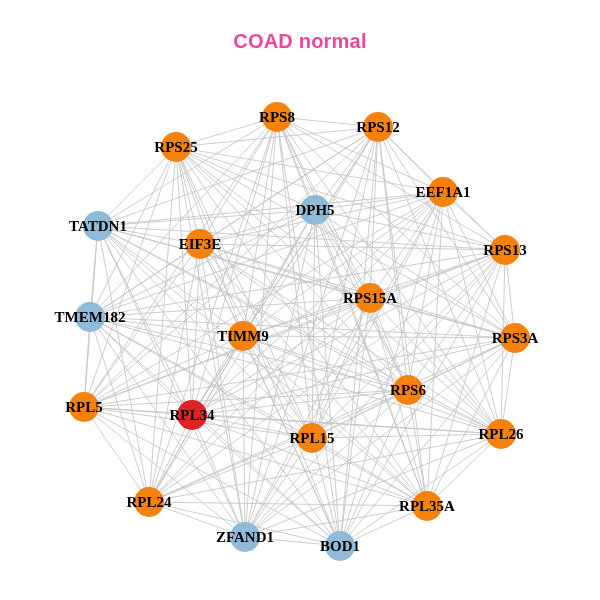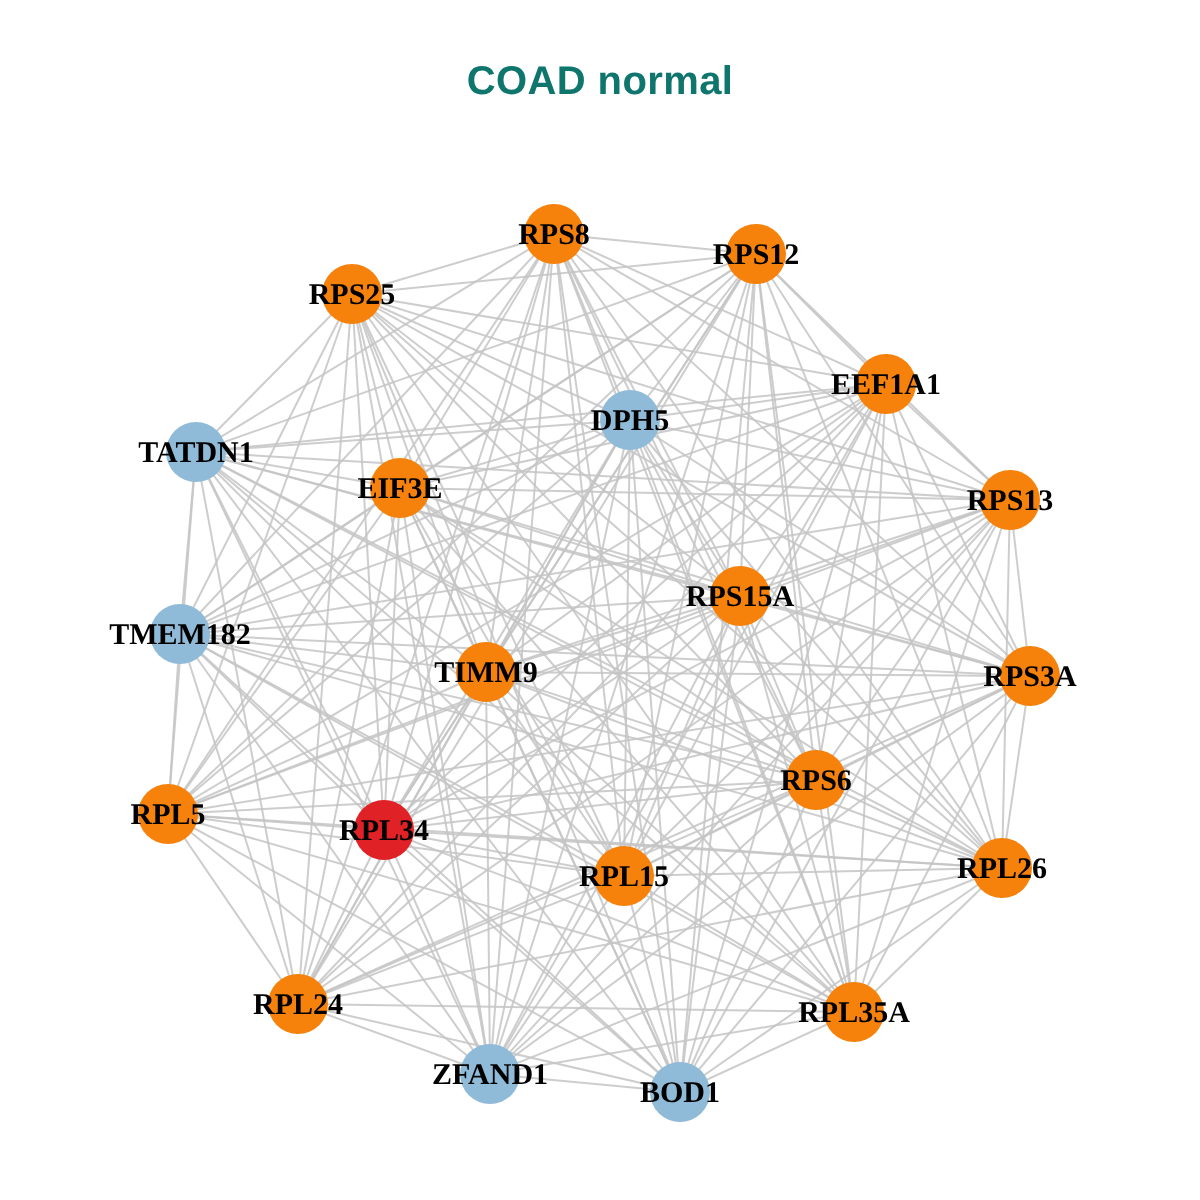--- a/index.html
+++ b/index.html
@@ -38,21 +38,21 @@
     font-family: "Liberation Serif", "DejaVu Serif", serif;
     font-weight: bold;
     font-size: 15px;
     pointer-events: none;
   }
 </style>
 </head>
 <body>
 
 <div class="figure">
-  <div class="figure-title" style="color: #0f766e;">COAD normal</div>
+  <div class="figure-title" style="color: #ec4899;">COAD normal</div>
   <svg class="network" id="network-svg" width="600" height="600" viewBox="0 0 600 600">
     <g id="edges-layer">
         <line x1="277" y1="117" x2="378" y2="127" stroke="#C4C4C4" stroke-width="1" stroke-opacity="0.85"></line>
         <line x1="277" y1="117" x2="176" y2="147" stroke="#C4C4C4" stroke-width="1" stroke-opacity="0.85"></line>
         <line x1="277" y1="117" x2="443" y2="192" stroke="#C4C4C4" stroke-width="1" stroke-opacity="0.85"></line>
         <line x1="277" y1="117" x2="315" y2="210" stroke="#C4C4C4" stroke-width="1" stroke-opacity="0.85"></line>
         <line x1="277" y1="117" x2="98" y2="226" stroke="#C4C4C4" stroke-width="1" stroke-opacity="0.85"></line>
         <line x1="277" y1="117" x2="200" y2="244" stroke="#C4C4C4" stroke-width="1" stroke-opacity="0.85"></line>
         <line x1="277" y1="117" x2="505" y2="250" stroke="#C4C4C4" stroke-width="1" stroke-opacity="0.85"></line>
         <line x1="277" y1="117" x2="370" y2="298" stroke="#C4C4C4" stroke-width="1" stroke-opacity="0.85"></line>

